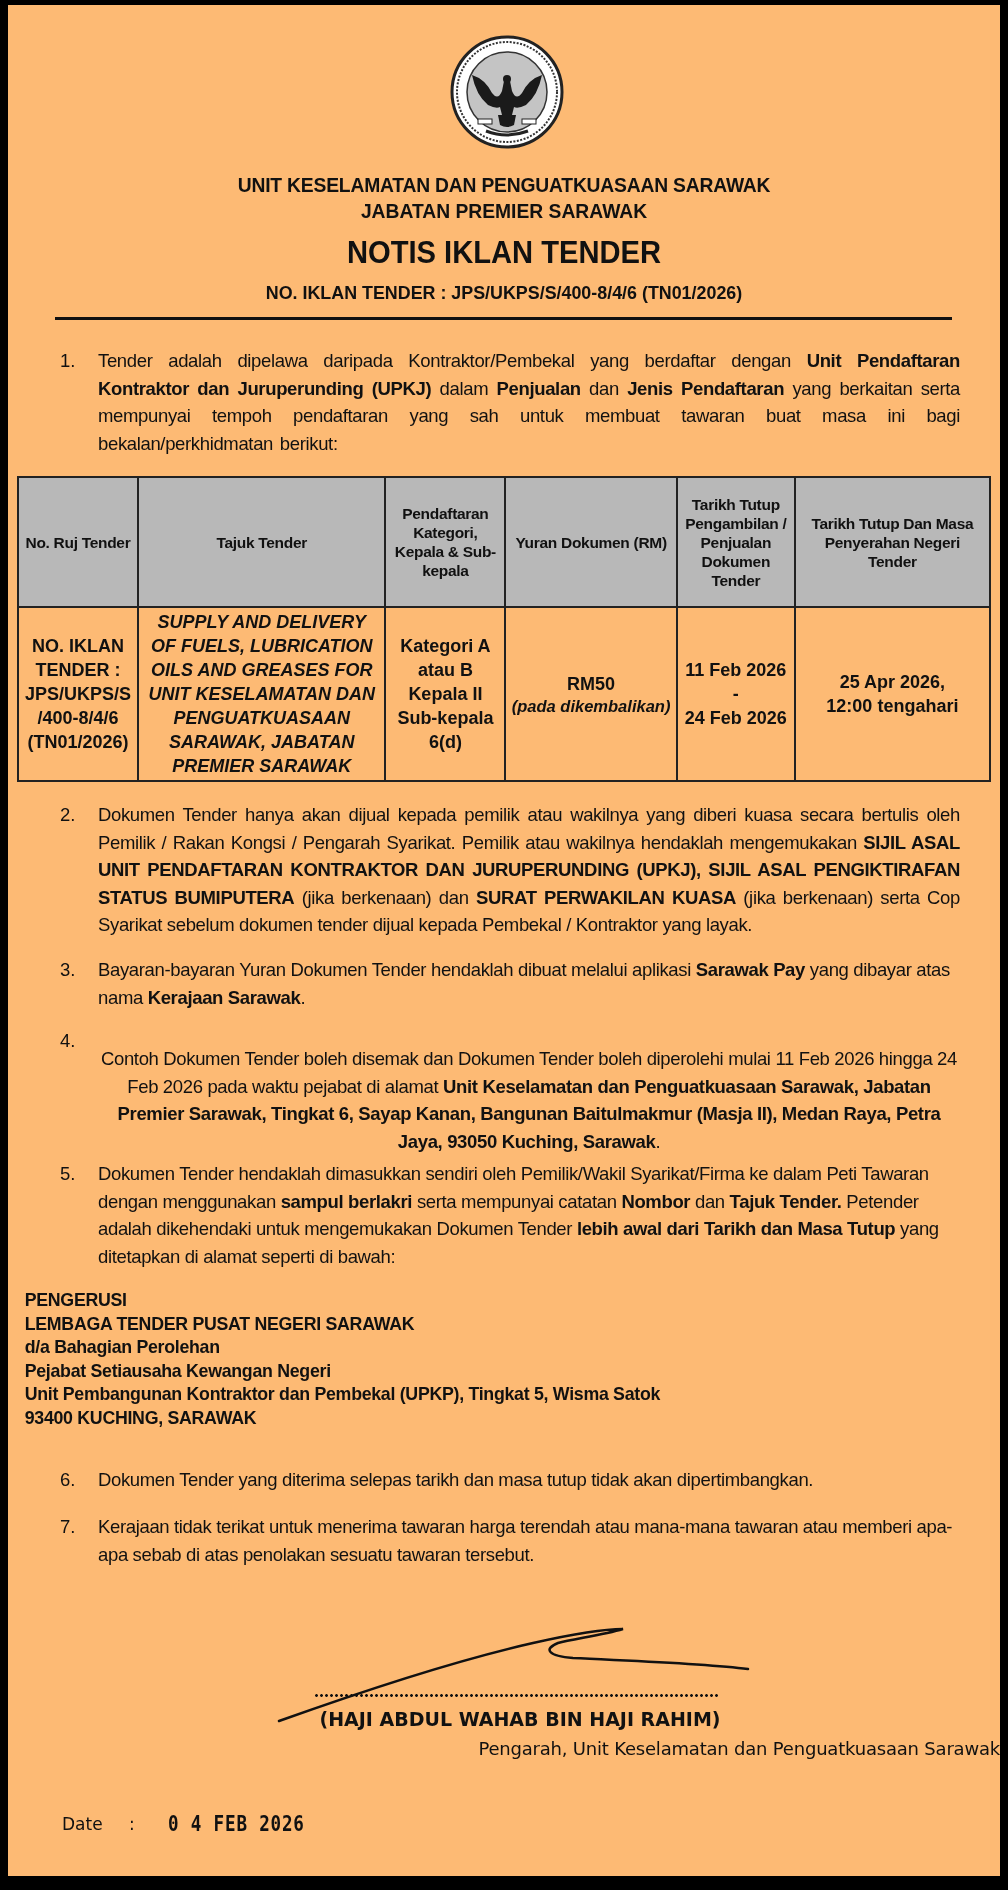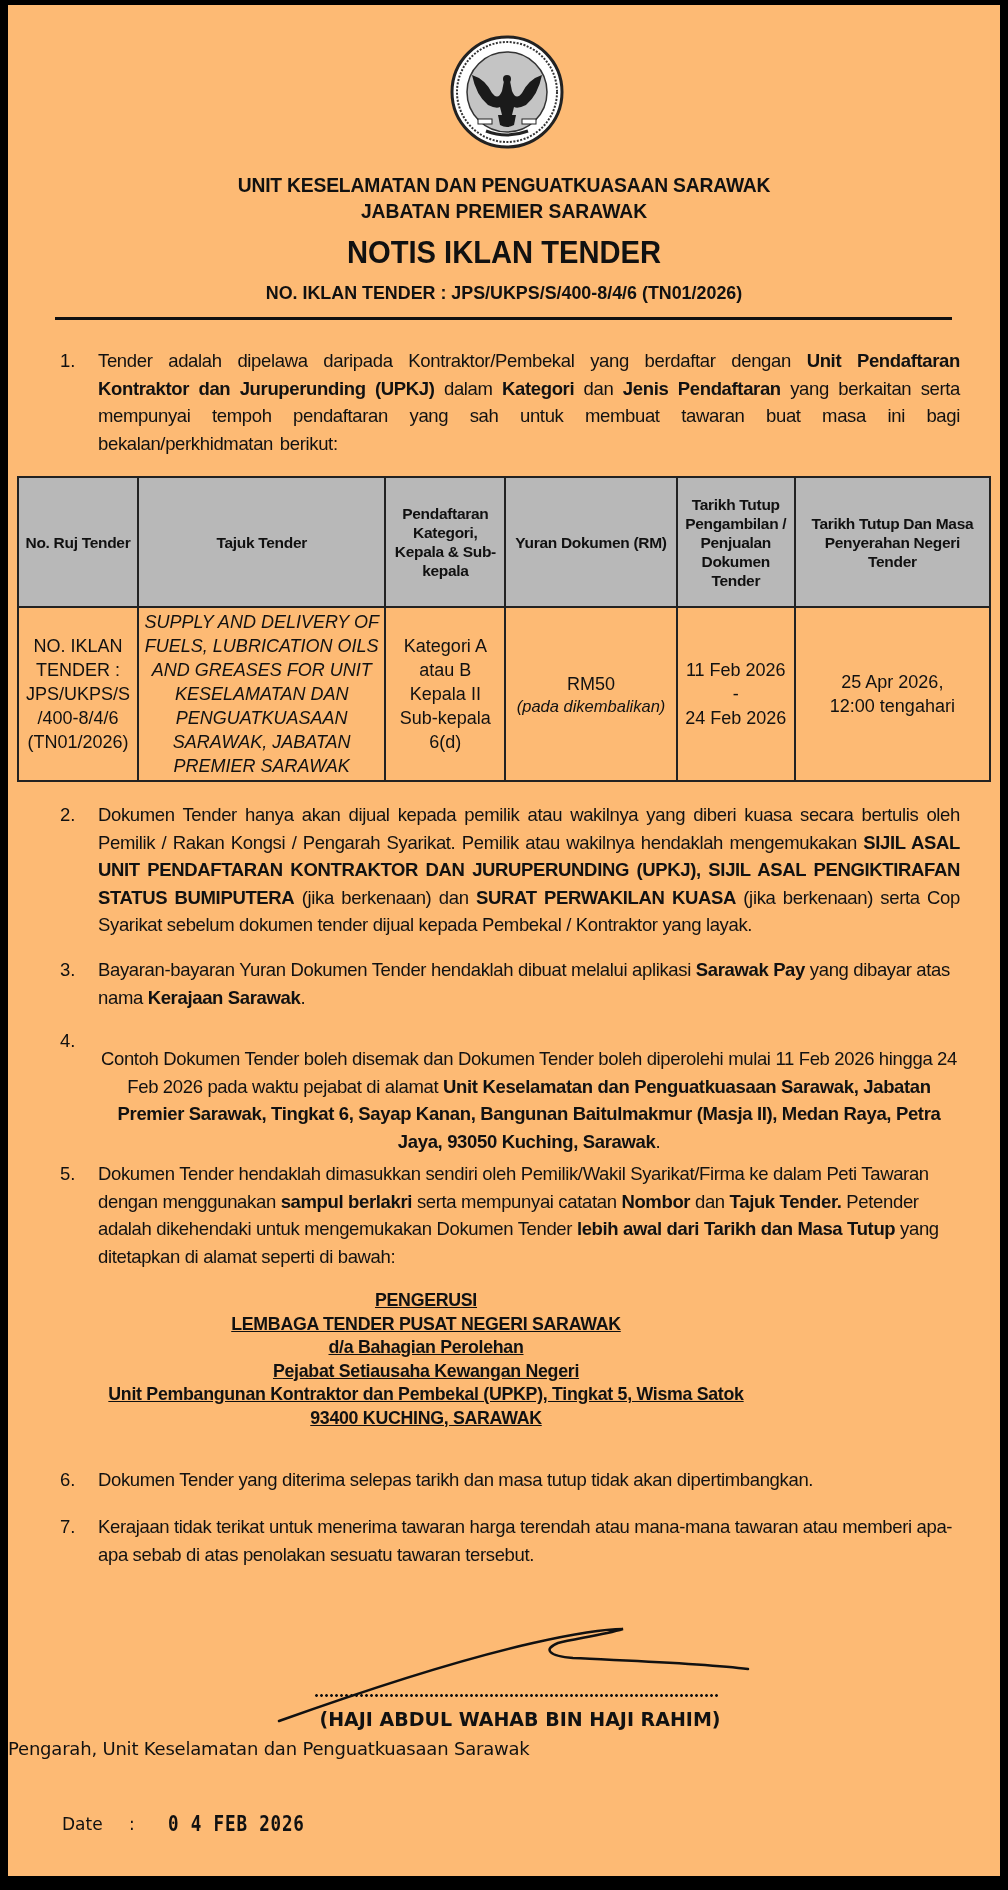--- a/index.html
+++ b/index.html
@@ -20,39 +20,39 @@
 
   .para { position: absolute; left: 52px; width: 900px; font-size: 18.5px; line-height: 27.5px; }
   .para .num { position: absolute; left: 0; top: 0; width: 30px; }
   .para .txt { margin-left: 38px; text-align: justify; letter-spacing: -0.35px; }
   .para b { font-weight: bold; }
 
   table.tender {
     position: absolute; left: 9px; top: 471px; width: 974px;
     border-collapse: collapse; font-size: 17px;
   }
-  table.tender th, table.tender td { border: 2px solid #222; text-align: center; vertical-align: middle; padding: 2px 4px; }
+  table.tender th, table.tender td { border: 2px solid #222; text-align: center; vertical-align: middle; padding: 2px 4px; font-weight: bold; }
   table.tender th {
     background: #b8b8b8; height: 124px; font-size: 15.5px; font-weight: bold; line-height: 19px;
     color: #111; letter-spacing: -0.3px;
   }
   table.tender td { height: 168px; line-height: 24px; font-size: 18px; }
   td.it { font-style: italic; }
   .sub-it { font-style: italic; font-size: 16.5px; line-height: 20px; display: block; }
 
-  .addr { position: absolute; left: 0; width: 836px; text-align: center; font-size: 18.5px; line-height: 23.5px; letter-spacing: -0.3px; text-decoration: underline; }
+  .addr { position: absolute; left: 0; width: 836px; text-align: left; font-size: 18.5px; line-height: 23.5px; letter-spacing: -0.3px; }
   .addr div { transform: scaleX(0.96); }
   .addr .bold { font-weight: bold; }
 
   .sig { position: absolute; left: 265px; top: 1596px; width: 500px; height: 130px; }
   .sig-dots { position: absolute; left: 306px; top: 1689px; width: 405px; height: 3px;
     background-image: radial-gradient(circle, #111 1.3px, transparent 1.5px);
     background-size: 5px 3px; }
   .sig-name { position: absolute; left: 16px; width: 992px; top: 1703px; text-align: center; font-family: "DejaVu Sans", sans-serif; font-weight: bold; font-size: 19px; }
-  .sig-title { position: absolute; left: 0; width: 992px; top: 1733px; text-align: left; font-family: "DejaVu Sans", sans-serif; font-size: 18px; letter-spacing: -0.2px; }
+  .sig-title { position: absolute; left: 0; width: 992px; top: 1733px; text-align: right; font-family: "DejaVu Sans", sans-serif; font-size: 18px; letter-spacing: -0.2px; }
   .date-label { position: absolute; left: 54px; top: 1809px; font-family: "DejaVu Sans", sans-serif; font-size: 17px; }
   .date-colon { position: absolute; left: 121px; top: 1809px; font-family: "DejaVu Sans", sans-serif; font-size: 17px; }
   .date-val { position: absolute; left: 160px; top: 1806px; font-family: "DejaVu Sans Mono", monospace; font-weight: bold; font-size: 22px; transform: scaleX(0.8); transform-origin: left; letter-spacing: 1px; }
 </style>
 </head>
 <body>
 
 <div class="page">
 
   <svg class="logo" viewBox="0 0 114 114">
@@ -69,21 +69,21 @@
 
   <div class="abs center h-unit">UNIT KESELAMATAN DAN PENGUATKUASAAN SARAWAK</div>
   <div class="abs center h-dept">JABATAN PREMIER SARAWAK</div>
   <div class="abs center h-title">NOTIS IKLAN TENDER</div>
   <div class="abs center h-ref">NO. IKLAN TENDER : JPS/UKPS/S/400-8/4/6 (TN01/2026)</div>
   <div class="rule"></div>
 
   <div class="para" style="top:342px;">
     <span class="num">1.</span>
     <div class="txt" style="word-spacing:2px;">
-      <span>Tender adalah dipelawa daripada Kontraktor/Pembekal yang berdaftar dengan </span><b>Unit Pendaftaran Kontraktor dan Juruperunding (UPKJ)</b><span> dalam </span><b>Kategori</b><span> dan </span><b>Jenis Pendaftaran</b><span> yang berkaitan serta mempunyai tempoh pendaftaran yang sah untuk membuat tawaran buat masa ini bagi bekalan/perkhidmatan berikut:</span>
+      <span>Tender adalah dipelawa daripada Kontraktor/Pembekal yang berdaftar dengan </span><b>Unit Pendaftaran Kontraktor dan Juruperunding (UPKJ)</b><span> dalam </span><b>Penjualan</b><span> dan </span><b>Jenis Pendaftaran</b><span> yang berkaitan serta mempunyai tempoh pendaftaran yang sah untuk membuat tawaran buat masa ini bagi bekalan/perkhidmatan berikut:</span>
     </div>
   </div>
 
   <table class="tender">
     <colgroup>
       <col style="width:120px">
         <col style="width:248px">
         <col style="width:120px">
         <col style="width:172px">
         <col style="width:118px">

